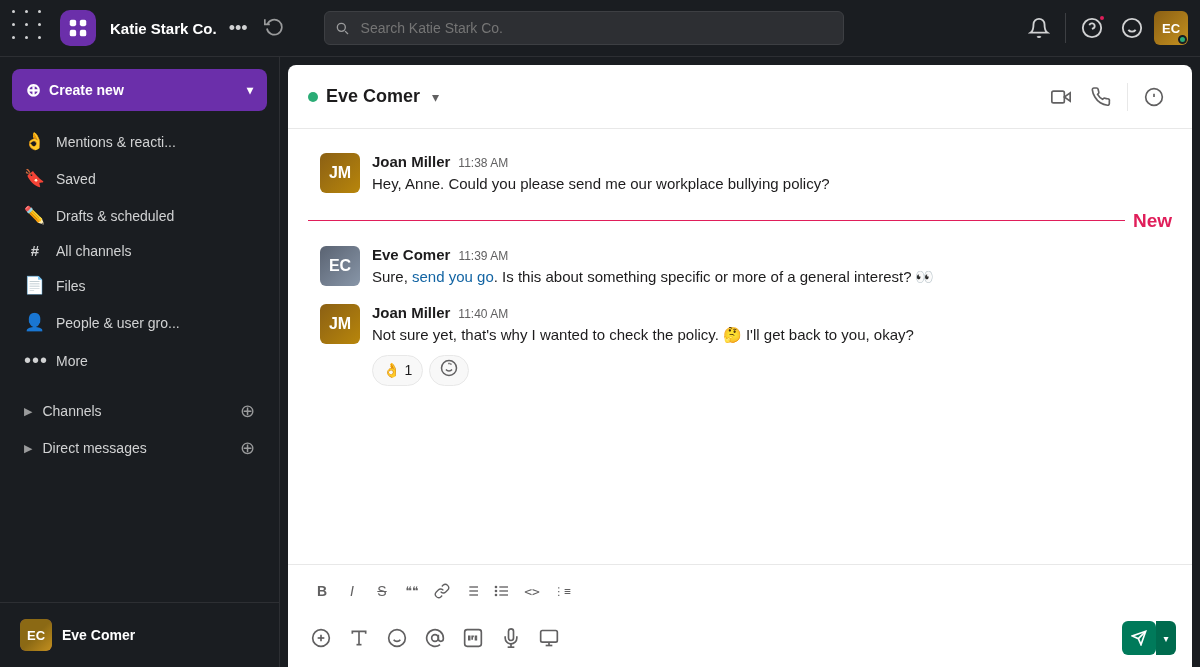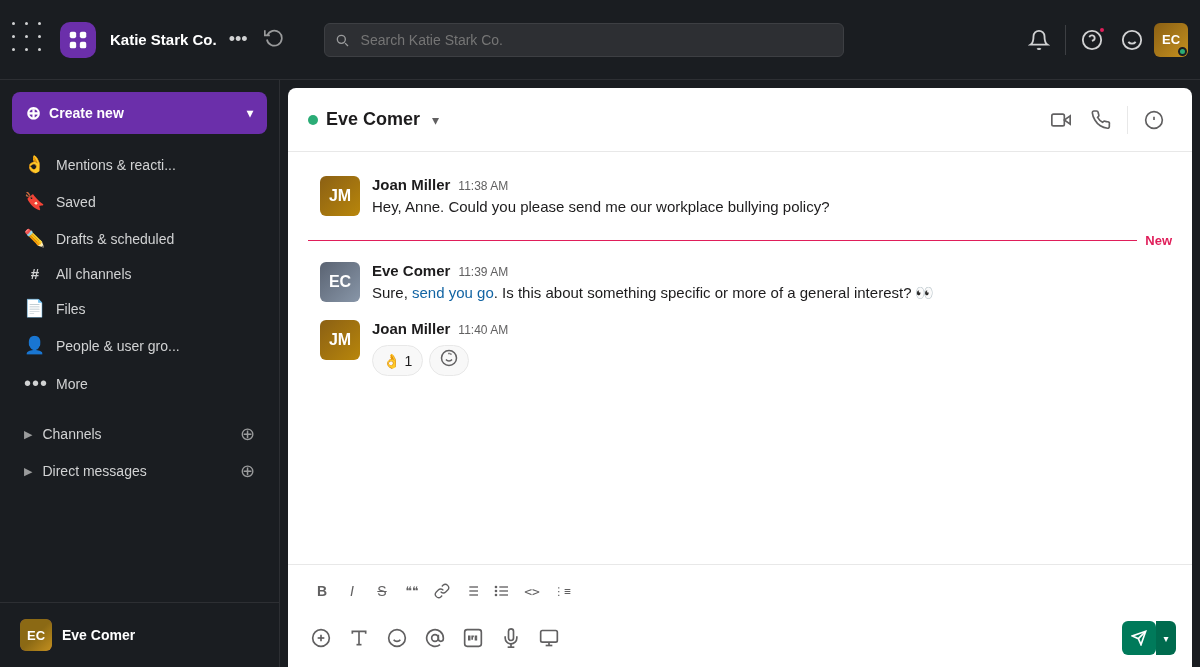--- a/index.html
+++ b/index.html
@@ -1,19 +1,19 @@
 <!DOCTYPE html>
 <html><head>
   <meta charset="utf-8">
   <style>
     * { box-sizing: border-box; margin: 0; padding: 0; }
     body { font-family: -apple-system, BlinkMacSystemFont, 'Segoe UI', sans-serif; background: #1a1d21; color: #d1d2d3; width: 1200px; height: 667px; overflow: hidden; display: flex; flex-direction: column; }
 
     
-    .topnav { height: 80px; background: #1a1d21; display: flex; align-items: center; padding: 0 12px; gap: 8px; border-bottom: 1px solid #2d2f33; flex-shrink: 0; }
+    .topnav { height: 57px; background: #1a1d21; display: flex; align-items: center; padding: 0 12px; gap: 8px; border-bottom: 1px solid #2d2f33; flex-shrink: 0; }
     .topnav-grid { display: grid; grid-template-columns: repeat(3,10px); grid-template-rows: repeat(3,10px); gap: 3px; cursor: pointer; margin-right: 4px; }
     .topnav-grid-dot { width: 3px; height: 3px; background: #d1d2d3; border-radius: 50%; }
     .app-icon { width: 36px; height: 36px; background: #6b2faa; border-radius: 10px; display: flex; align-items: center; justify-content: center; flex-shrink: 0; }
     .app-icon svg { width: 22px; height: 22px; fill: white; }
     .workspace-name { color: #fff; font-size: 15px; font-weight: 700; white-space: nowrap; margin-left: 6px; }
     .ellipsis-btn { color: #d1d2d3; font-size: 18px; cursor: pointer; padding: 4px; }
     .history-btn { color: #d1d2d3; cursor: pointer; font-size: 18px; margin-left: 4px; }
     .search-bar { flex: 1; max-width: 520px; margin: 0 32px; }
     .search-bar input { width: 100%; background: #2d2f33; border: 1px solid #3d3f43; border-radius: 6px; color: #d1d2d3; padding: 8px 14px 8px 36px; font-size: 14px; outline: none; }
     .search-wrapper { position: relative; }
@@ -63,21 +63,21 @@
     .msg-avatar { width: 40px; height: 40px; border-radius: 6px; flex-shrink: 0; overflow: hidden; background: #ccc; }
     .msg-avatar-img { width: 100%; height: 100%; background: #8b6; display: flex; align-items: center; justify-content: center; font-size: 16px; font-weight: bold; color: white; }
     .msg-content { flex: 1; }
     .msg-header { display: flex; align-items: baseline; gap: 8px; margin-bottom: 3px; }
     .msg-sender { font-weight: 700; font-size: 15px; color: #1d1c1d; }
     .msg-time { font-size: 12px; color: #616061; }
     .msg-text { font-size: 15px; color: #1d1c1d; line-height: 1.5; }
     .msg-link { color: #1264a3; text-decoration: none; }
     .new-divider { display: flex; align-items: center; gap: 8px; margin: 6px 0; }
     .new-divider-line { flex: 1; height: 1px; background: #e01e5a; }
-    .new-label { color: #e01e5a; font-size: 13px; font-weight: 600; flex-shrink: 0; }
+    .new-label { color: #e01e5a; font-size: 19px; font-weight: 600; flex-shrink: 0; }
     .reaction-bar { display: flex; gap: 6px; margin-top: 8px; }
     .reaction { display: flex; align-items: center; gap: 4px; background: #f8f8f8; border: 1px solid #e8e8e8; border-radius: 20px; padding: 3px 10px; font-size: 14px; cursor: pointer; }
     .reaction-add { background: #f8f8f8; border: 1px solid #e8e8e8; border-radius: 20px; padding: 3px 10px; font-size: 18px; cursor: pointer; }
 
     
     .compose-area { border-top: 1px solid #e8e8e8; padding: 8px 12px 12px; flex-shrink: 0; }
     .compose-toolbar { display: flex; align-items: center; gap: 2px; padding: 4px 8px; margin-bottom: 4px; }
     .toolbar-btn { width: 28px; height: 28px; display: flex; align-items: center; justify-content: center; border-radius: 4px; cursor: pointer; color: #616061; font-size: 14px; }
     .compose-input { border: 1px solid #e8e8e8; border-radius: 8px; padding: 10px 14px; font-size: 15px; color: #9a9b9c; min-height: 44px; cursor: text; }
     .compose-bottom { display: flex; align-items: center; gap: 4px; padding: 8px 4px 0; }
@@ -292,20 +292,21 @@
 
       <div class="message">
         <div class="msg-avatar">
           <div class="msg-avatar-img joan-avatar" style="background:linear-gradient(135deg,#8b6014,#b8860b);">JM</div>
         </div>
         <div class="msg-content">
           <div class="msg-header">
             <span class="msg-sender">Joan Miller</span>
             <span class="msg-time">11:40 AM</span>
           </div>
+          <div class="msg-text">Not sure yet, that's why I wanted to check the policy. 🤔 I'll get back to you, okay?</div>
           <div class="reaction-bar">
             <div class="reaction">
               <span>👌</span>
               <span>1</span>
             </div>
             <div class="reaction-add">
               <svg width="18" height="18" viewBox="0 0 24 24" fill="none" stroke="#616061" stroke-width="2">
                   <circle cx="12" cy="12" r="10"></circle>
                   <path d="M8 14s1.5 2 4 2 4-2 4-2"></path>
                   <line x1="9" y1="9" x2="9.01" y2="9" stroke-width="3"></line>

